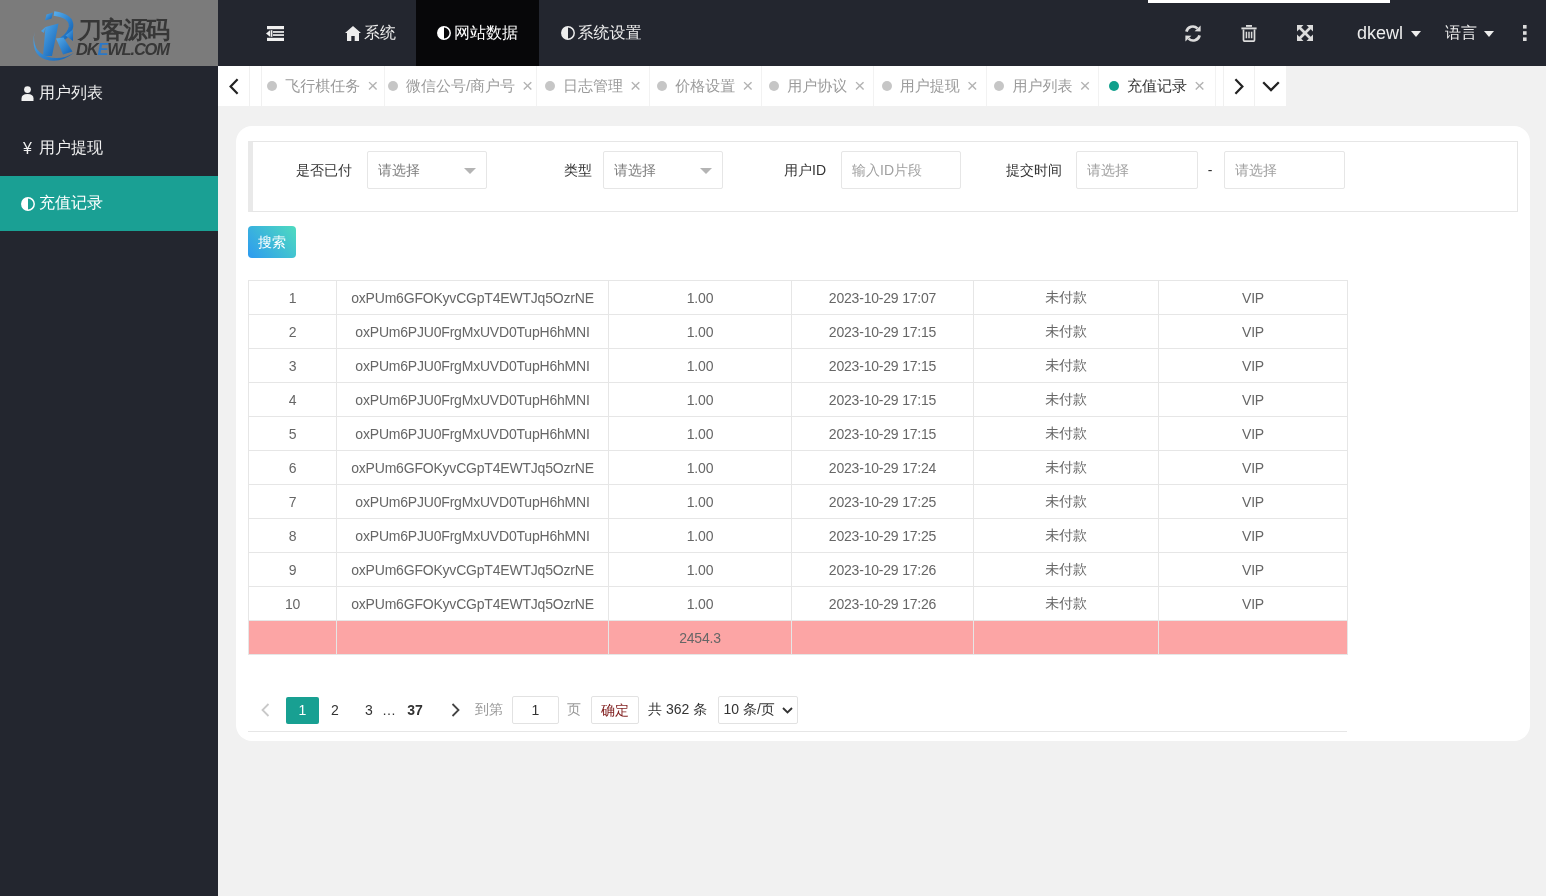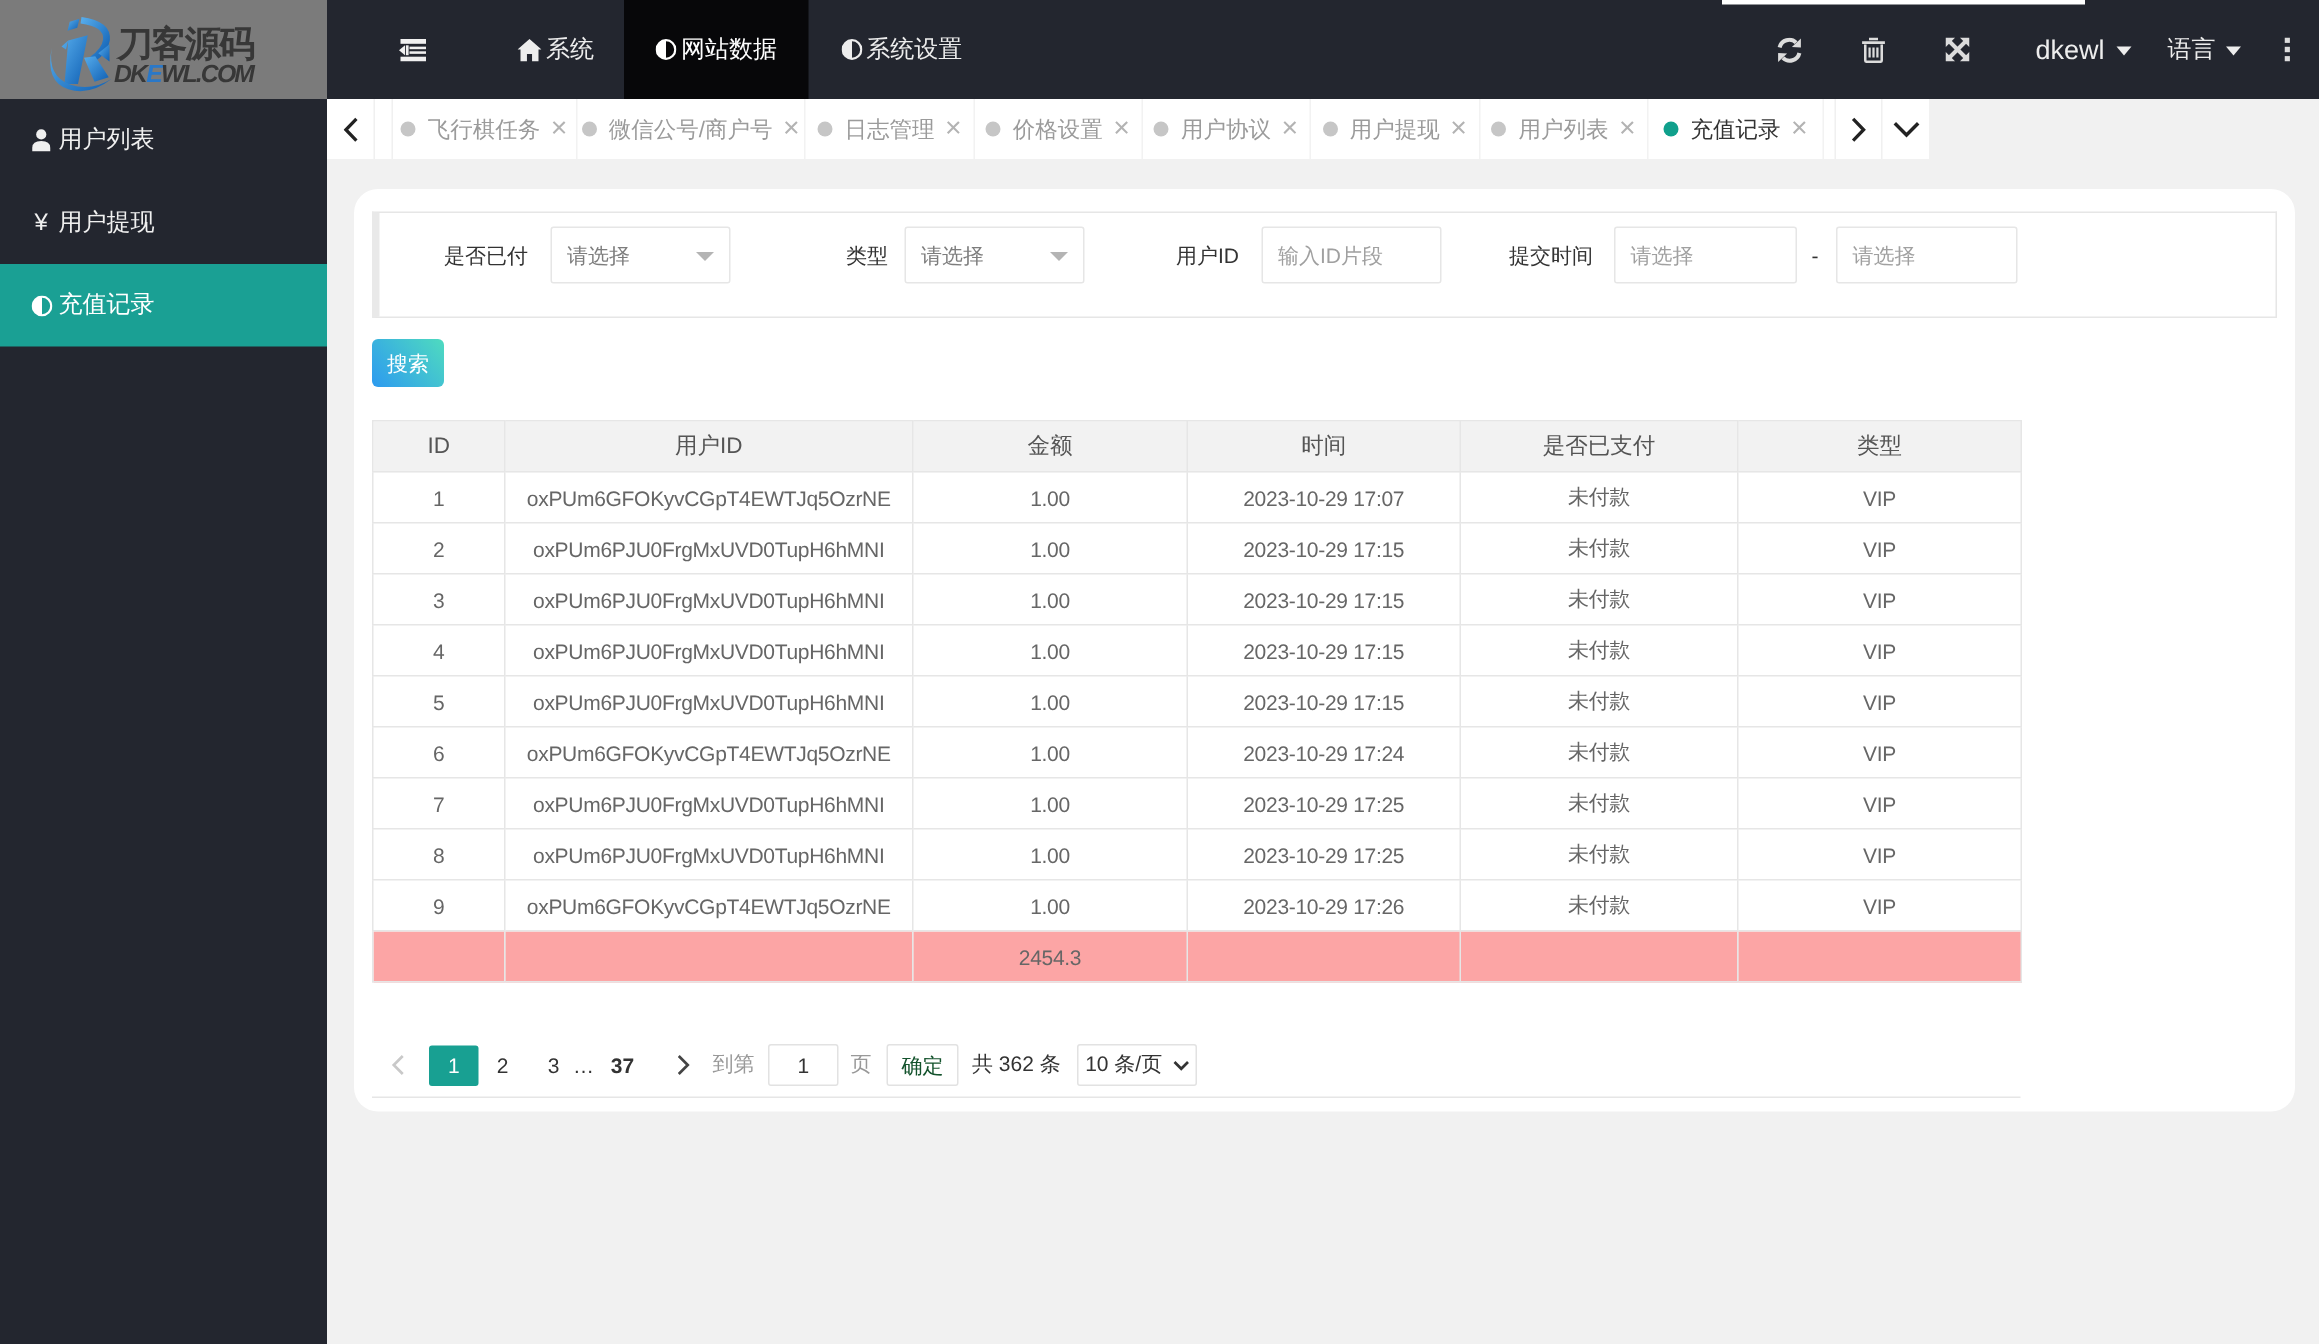--- a/index.html
+++ b/index.html
@@ -39,21 +39,21 @@
 #tbl th, #tbl td { border:1px solid #e6e6e6; font-weight:400; text-align:center; font-size:14px; height:34px; padding:0; }
 #tbl th { background:#f2f2f2; color:#555; font-size:15px; }
 #tbl td { color:#666; background:#fff; letter-spacing:-0.2px; }
 #tbl tr.sum td { background:#fca5a5; }
 
 #pager { position:absolute; left:12px; top:563px; width:1099px; height:43px; border-bottom:1px solid #e6e6e6; display:flex; align-items:center; font-size:14px; color:#333; }
 .pg { height:27px; display:flex; align-items:center; justify-content:center; }
 .pg.cur { background:#18a092; color:#fff; border-radius:2px; width:33px; }
 #pager .grey { color:#999; }
 #toppage { width:47px; height:28px; border:1px solid #e2e2e2; border-radius:2px; text-align:center; font-size:14px; color:#333; line-height:26px; margin-left:9px; background:#fff; }
-#okbtn { width:48px; height:28px; border:1px solid #e2e2e2; border-radius:2px; background:#fff; text-align:center; line-height:26px; margin-left:10px; margin-right:9px; color:#14532d; font-size:14px; }
+#okbtn { width:48px; height:28px; border:1px solid #e2e2e2; border-radius:2px; background:#fff; text-align:center; line-height:26px; margin-left:10px; margin-right:9px; color:#7f1d1d; font-size:14px; }
 #psel { width:80px; height:28px; border:1px solid #e2e2e2; border-radius:2px; background:#fff; display:flex; align-items:center; justify-content:center; margin-left:11px; font-size:14px; }
 </style>
 </head>
 <body>
 <div id="header"></div>
 <div id="whitestrip"></div>
 <div id="logo">
 <svg width="218" height="66" viewBox="0 0 218 66">
   <defs>
     <linearGradient id="lg" x1="0" y1="0" x2="1" y2="1">
@@ -214,28 +214,20 @@
   <table id="tbl">
     <colgroup>
         <col style="width:88px">
         <col style="width:272px">
         <col style="width:183px">
         <col style="width:182px">
         <col style="width:185px">
         <col style="width:189px">
       </colgroup>
     <tbody>
-        <tr>
-          <th>ID</th>
-          <th>用户ID</th>
-          <th>金额</th>
-          <th>时间</th>
-          <th>是否已支付</th>
-          <th>类型</th>
-        </tr>
     <tr>
           <td>1</td>
           <td>oxPUm6GFOKyvCGpT4EWTJq5OzrNE</td>
           <td>1.00</td>
           <td>2023-10-29 17:07</td>
           <td>未付款</td>
           <td>VIP</td>
         </tr>
     <tr>
           <td>2</td>
@@ -288,20 +280,28 @@
     <tr>
           <td>8</td>
           <td>oxPUm6PJU0FrgMxUVD0TupH6hMNI</td>
           <td>1.00</td>
           <td>2023-10-29 17:25</td>
           <td>未付款</td>
           <td>VIP</td>
         </tr>
     <tr>
           <td>9</td>
+          <td>oxPUm6GFOKyvCGpT4EWTJq5OzrNE</td>
+          <td>1.00</td>
+          <td>2023-10-29 17:26</td>
+          <td>未付款</td>
+          <td>VIP</td>
+        </tr>
+    <tr>
+          <td>10</td>
           <td>oxPUm6GFOKyvCGpT4EWTJq5OzrNE</td>
           <td>1.00</td>
           <td>2023-10-29 17:26</td>
           <td>未付款</td>
           <td>VIP</td>
         </tr>
     <tr class="sum">
           <td></td>
           <td></td>
           <td>2454.3</td>

